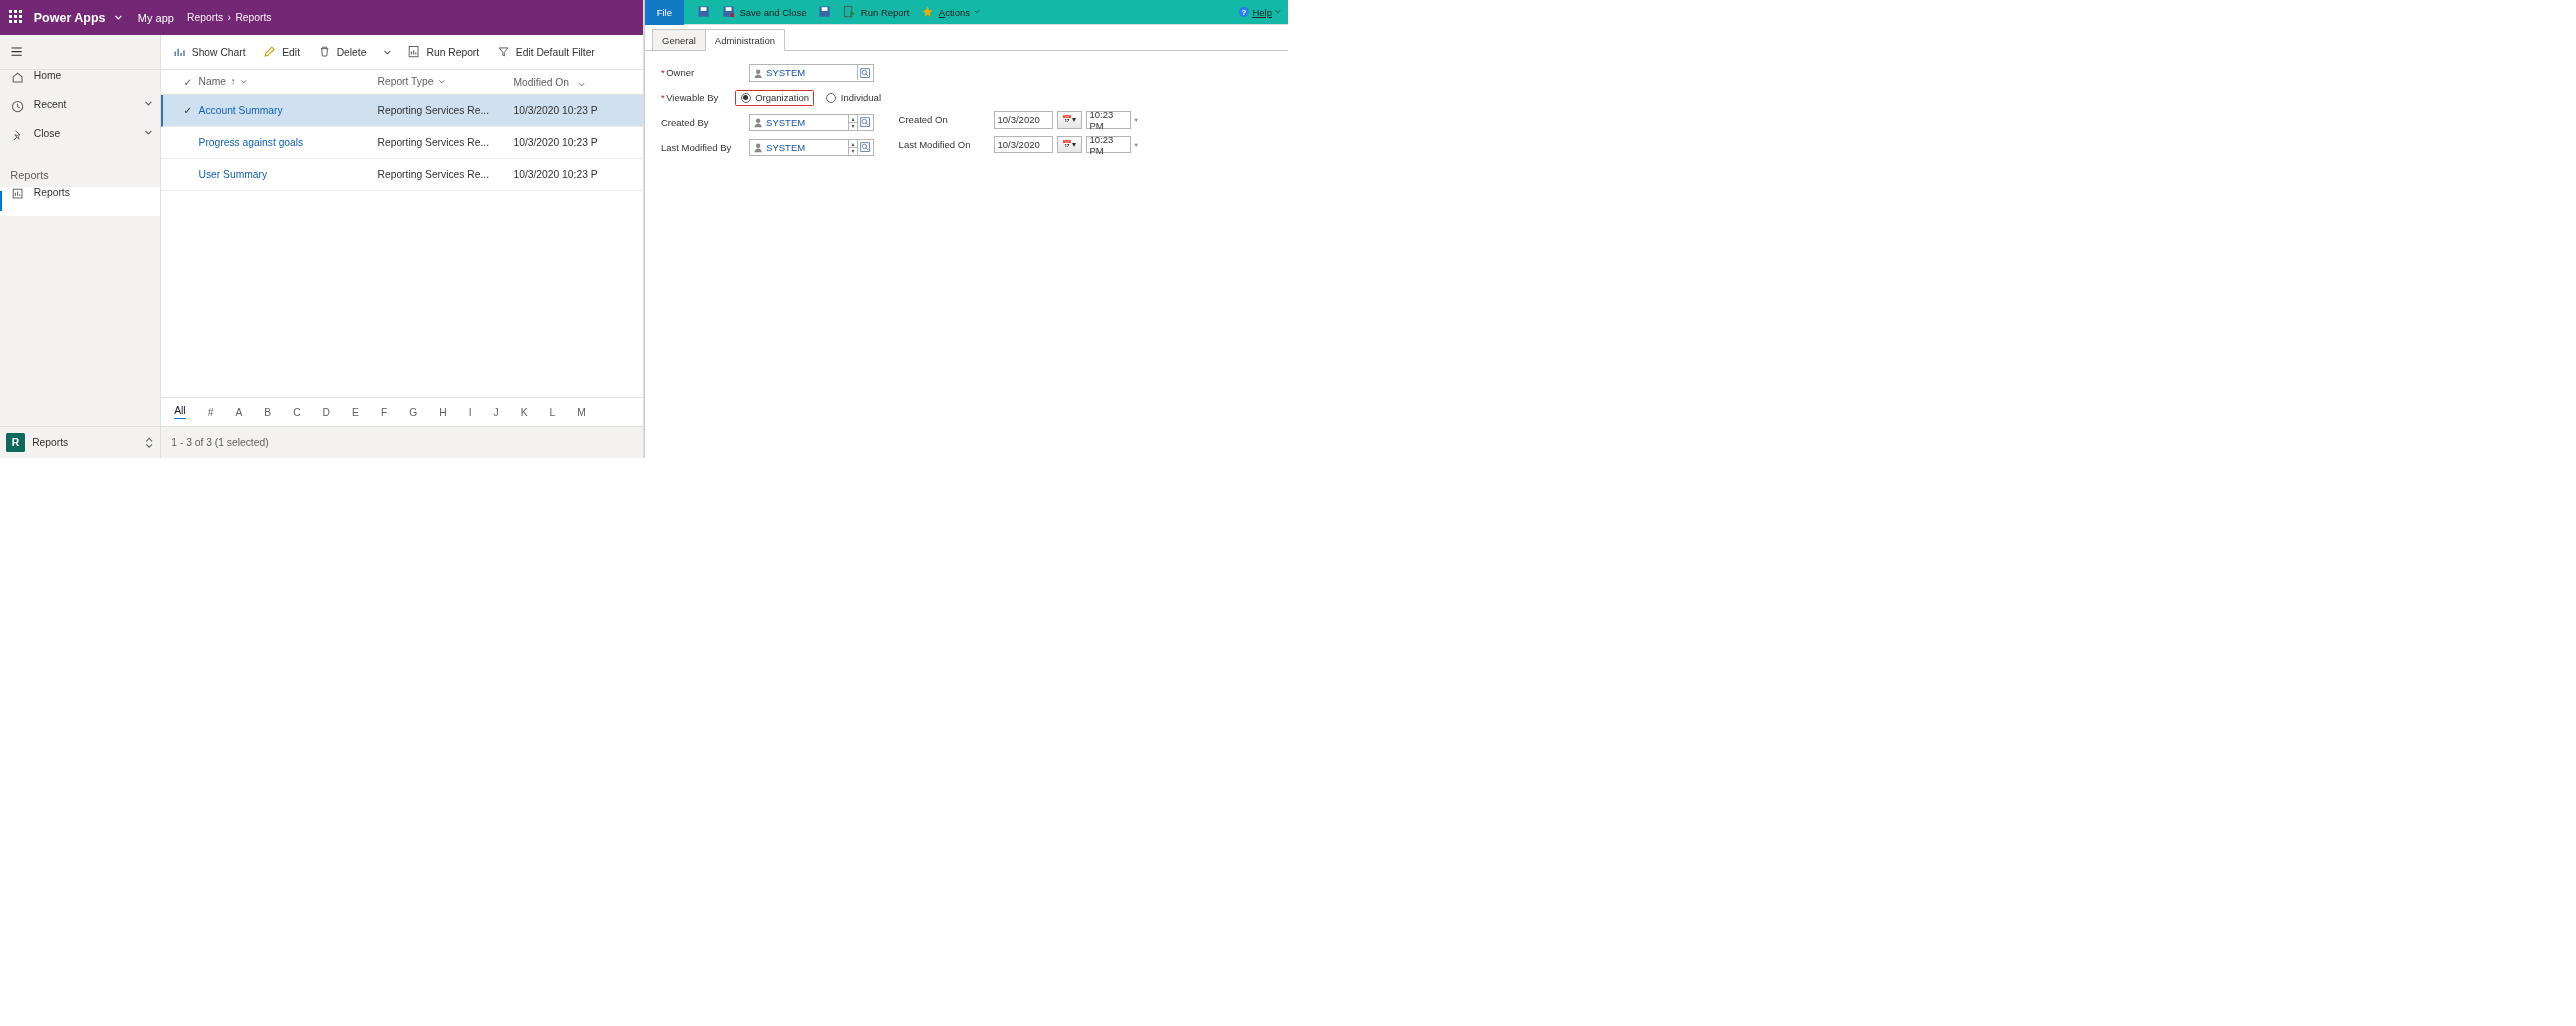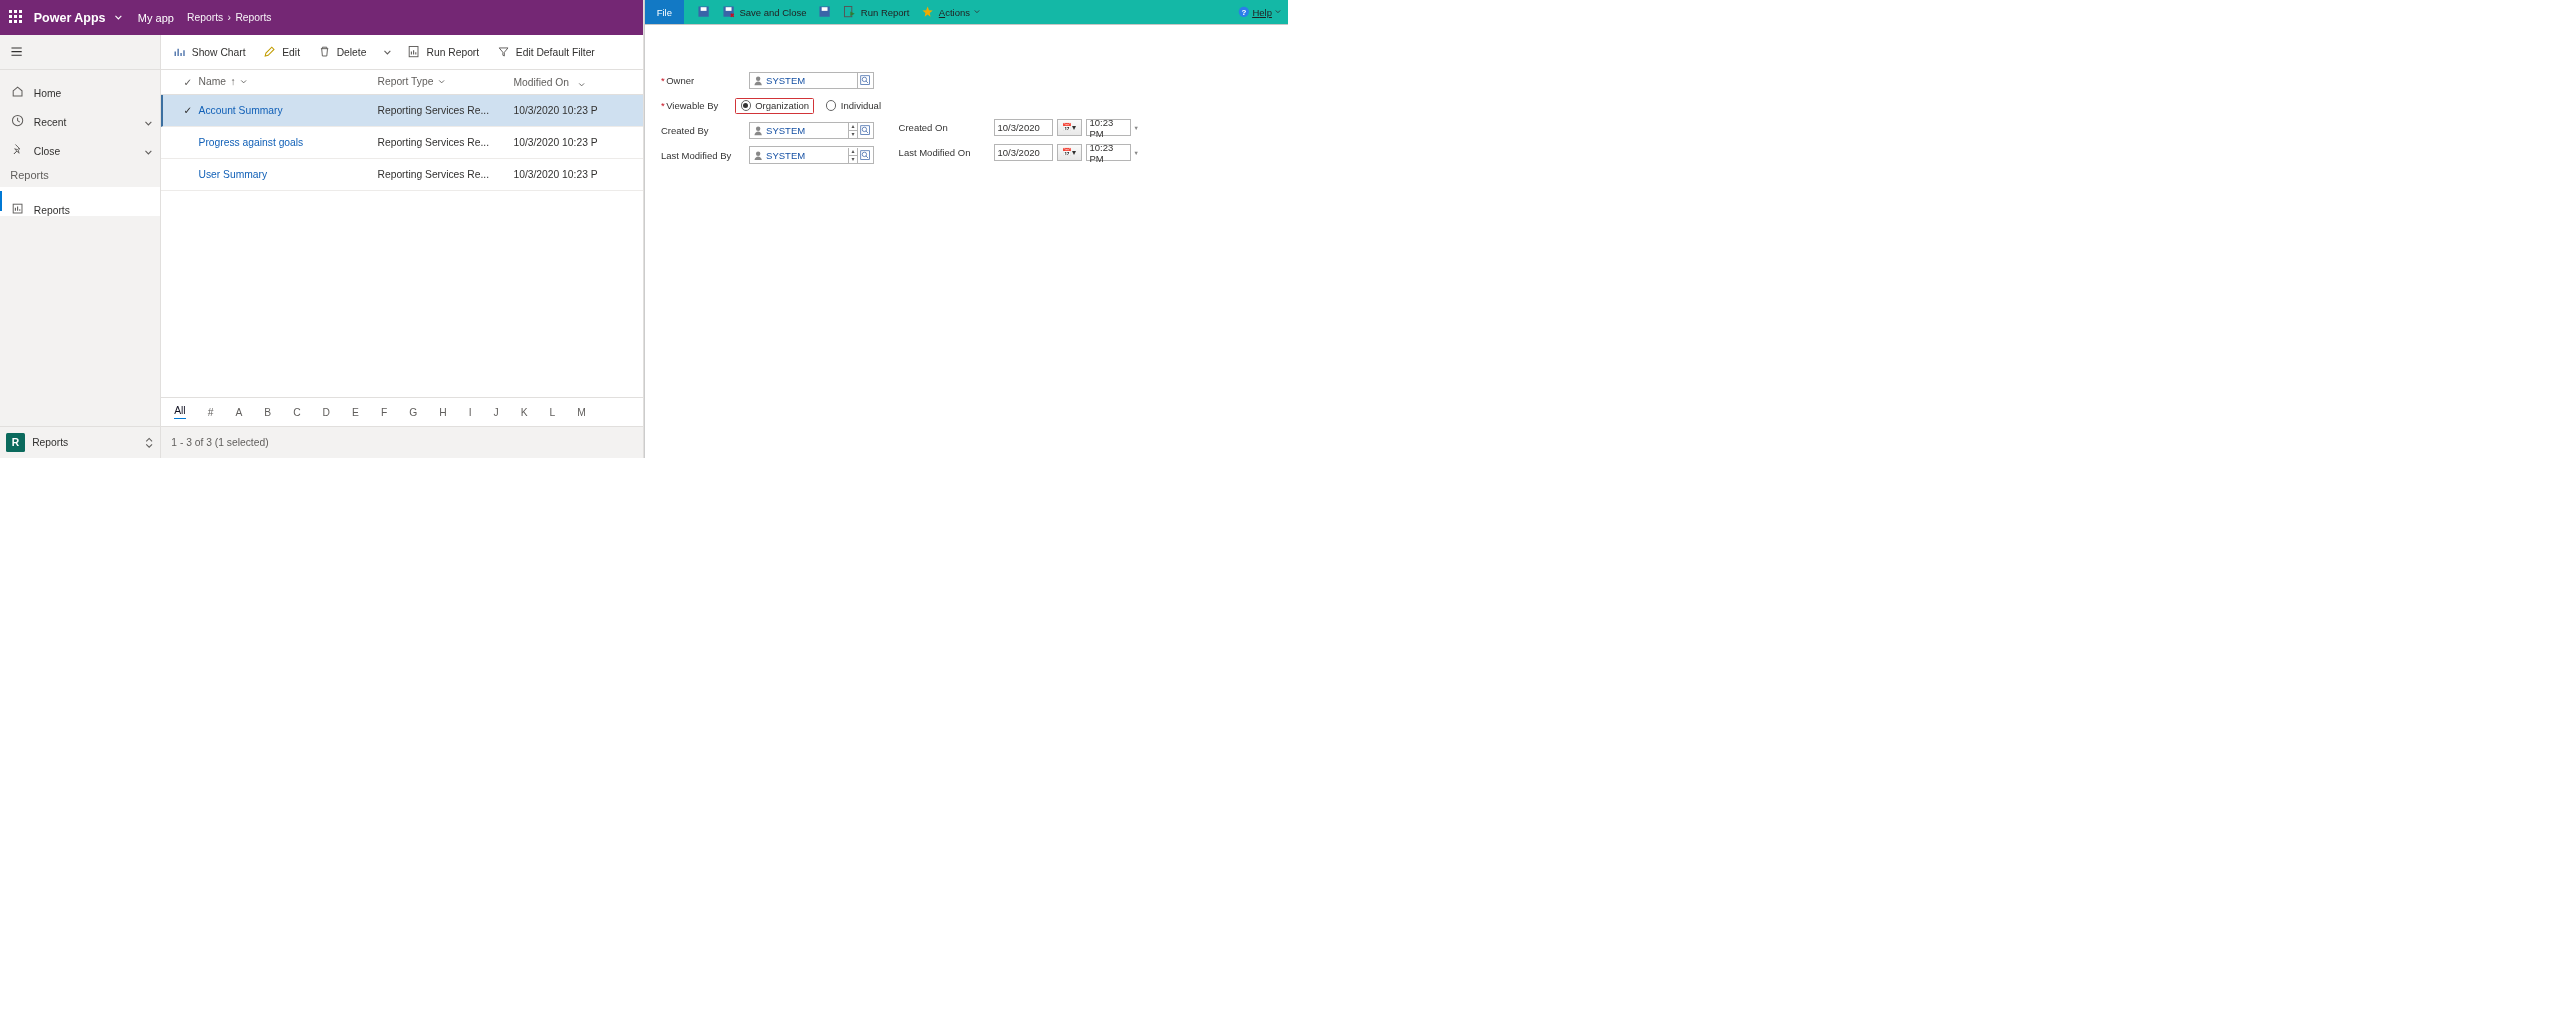--- a/index.html
+++ b/index.html
@@ -15,21 +15,21 @@
   .brand-chev { margin-left:4.4px; margin-right:14.7px; }
   .appname { font-size:11px; margin-right:13.2px; }
   .crumb { font-size:10.3px; opacity:0.95;}
   .crumb-sep { margin:0 4.4px; }
 
   .body-row { display:flex; flex:1; overflow:hidden;}
   .nav { width:161px; background:#f3f2f1; border-right:0.7px solid #e1dfdd; display:flex; flex-direction:column;}
   .nav-top { height:35px; display:flex; align-items:center; border-bottom:0.7px solid #e1dfdd; padding-left:4.4px;}
   .hamburger { width:23.5px; height:23.5px; display:flex; align-items:center; justify-content:center; cursor:pointer;}
   .hamburger svg{width:13.2px;height:13.2px;}
-  .nav-item { height:29px; display:flex; align-items:flex-end; padding:0 7.3px 0 10.3px; cursor:pointer; position:relative;}
+  .nav-item { height:29px; display:flex; align-items:flex-start; padding:0 7.3px 0 10.3px; cursor:pointer; position:relative;}
   .nav-item .icon { width:14.7px; height:14.7px; margin-right:8.8px; display:flex; align-items:center; justify-content:center; color:#605e5c;}
   .nav-item .chev-r { margin-left:auto; color:#605e5c;}
   .nav-group-label{ padding:11.7px 10.3px 5.9px 10.3px; color:#605e5c; font-size:11px;}
   .nav-item.active{background:#fff;}
   .nav-item.active::before{content:"";position:absolute;left:0;top:4.4px;bottom:4.4px;width:2.2px;background:#0078d4;}
 
   .content { flex:1; display:flex; flex-direction:column; overflow:hidden;}
   .cmdbar { height:35px; border-bottom:0.7px solid #e1dfdd; display:flex; align-items:center; padding:0 2.9px; gap:0;}
   .cmdbtn { display:flex; align-items:center; height:35px; padding:0 8.8px; gap:5.9px; cursor:pointer; font-size:10.3px; color:#323130;}
   .cmdbtn .icon{width:13.2px;height:13.2px;display:flex;align-items:center;justify-content:center;color:#323130;}
@@ -85,21 +85,21 @@
   .lookup .lk{width:14.7px;height:14.7px;border-left:0.7px solid #b5b5b5;display:flex;align-items:center;justify-content:center;cursor:pointer;}
   .lookup.small{width:125px;}
   .spin{width:8.8px;height:14.7px;border-left:0.7px solid #b5b5b5;display:flex;flex-direction:column;cursor:pointer;}
   .spin div{flex:1;display:flex;align-items:center;justify-content:center;font-size:5.1px;color:#555;}
   .spin div:first-child{border-bottom:0.7px solid #b5b5b5;}
   .radio-wrap{display:flex;align-items:center;gap:11.7px;}
   .radio-opt{display:flex;align-items:center;gap:4.4px;font-size:9.5px;cursor:pointer;}
   .radio-dot{width:10.3px;height:10.3px;border:0.7px solid #666;border-radius:50%;display:flex;align-items:center;justify-content:center;}
   .radio-dot.on::after{content:"";width:5.1px;height:5.1px;background:#333;border-radius:50%;}
   .hl{border:1.5px solid #d13438;padding:1.5px 4.4px;border-radius:1.5px;}
-  .two-col{display:flex;gap:17.6px;margin-top:34px;}
+  .two-col{display:flex;gap:17.6px;}
   .colA{width:220px;}
   .colB{flex:1;}
   .date-input{display:flex;align-items:center;gap:4px;}
   .date-box{border:0.7px solid #b5b5b5;height:17.6px;width:59px;padding:0 2.9px;font-size:9.5px;display:flex;align-items:center;}
   .date-pick{width:25px;height:17.6px;border:0.7px solid #b5b5b5;display:flex;align-items:center;justify-content:center;font-size:8px;background:linear-gradient(#fafafa,#e8e8e8);cursor:pointer;}
   .time-box{border:0.7px solid #b5b5b5;height:17.6px;width:45px;padding:0 2.9px;font-size:9.5px;display:flex;align-items:center;}
   svg{display:block;}
 </style>
 </head>
 <body>
@@ -375,20 +375,24 @@
             </svg>
           </span>
         <span class="u"><span style="text-decoration:underline">H</span>elp</span>
         <svg width="5.9" height="5.9" viewBox="0 0 8 8">
             <path d="M1 2l3 3 3-3" stroke="#333" stroke-width="1.2" fill="none"></path>
           </svg>
       </div>
     </div>
 
 
+    <div class="tabs">
+      <div class="tab">General</div>
+      <div class="tab active">Administration</div>
+    </div>
 
     <div class="tab-body">
       <div class="two-col">
         <div class="colA">
           <div class="form-row">
             <div class="form-label req">Owner</div>
             <div class="lookup">
               <span class="person">
                   <svg width="10.3" height="10.3" viewBox="0 0 14 14">
                     <circle cx="7" cy="5" r="3" fill="#888"></circle>

